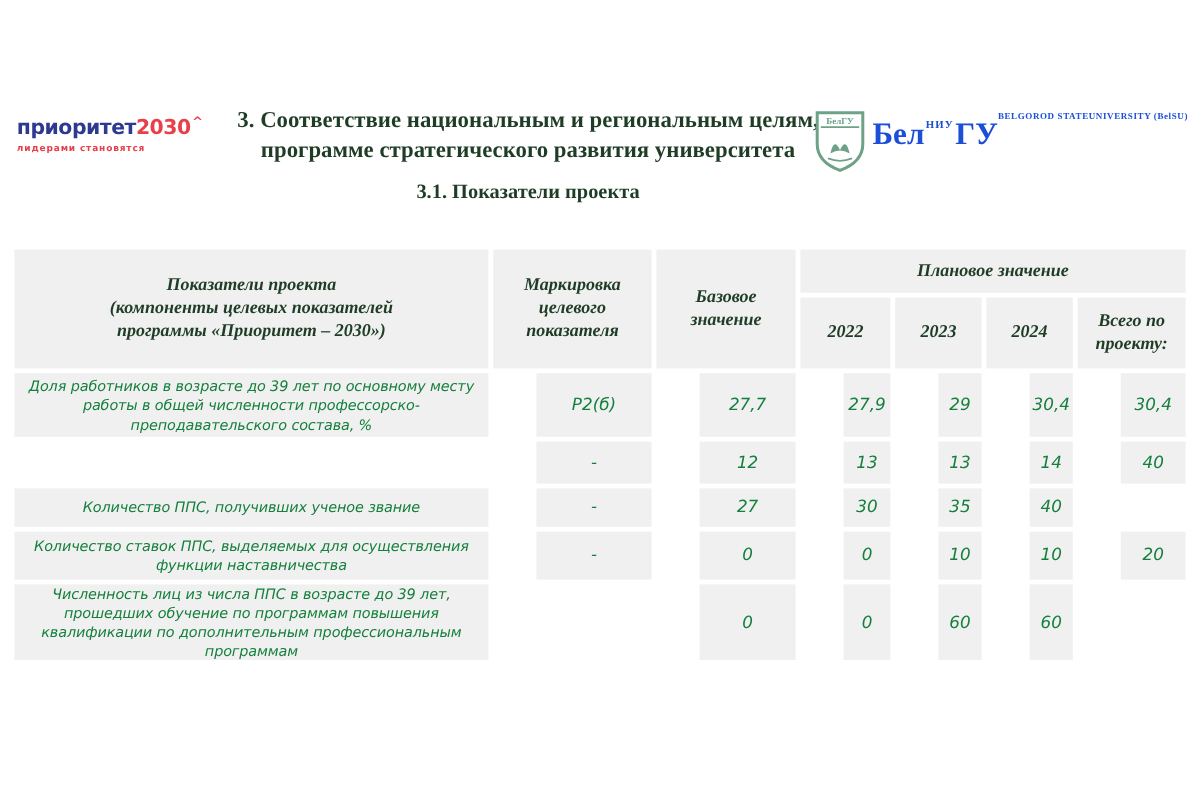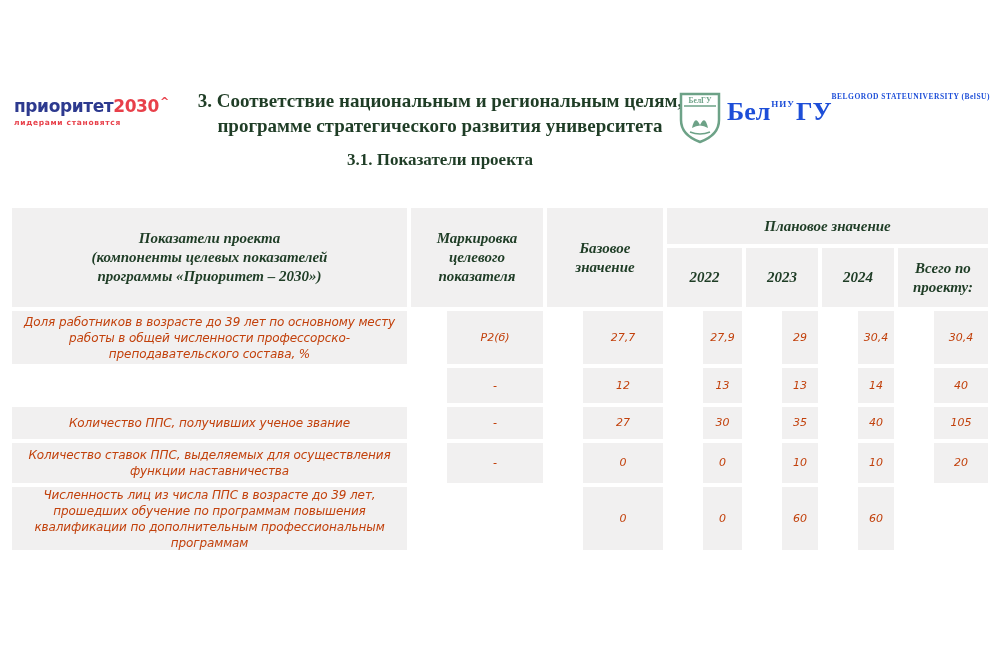--- a/index.html
+++ b/index.html
@@ -46,22 +46,22 @@
   }
   .cell{
     background:#f1f0f0;
     display:flex;align-items:center;justify-content:center;
     text-align:center;padding:2px 5px;box-sizing:border-box;
   }
   .th{
     font-family:"Liberation Serif", serif;font-weight:bold;color:#1f3d26;
     font-size:15px;line-height:19px;white-space:pre-line;
   }
-  .td{font-size:12px;line-height:16px;color:#c2410c;letter-spacing:-0.1px;}
-  .num{font-size:11px;letter-spacing:0;margin-left:36px;}
+  .td{font-size:12px;line-height:16px;color:#15803d;letter-spacing:-0.1px;}
+  .num{font-size:14px;letter-spacing:0;margin-left:36px;}
   .c1{grid-column:1}.c2{grid-column:2}.c3{grid-column:3}.c4{grid-column:4}
   .c5{grid-column:5}.c6{grid-column:6}.c7{grid-column:7}
   .hspan{grid-row:1/3}
   .hr2{grid-row:2}
   .plan{grid-column:4/8;grid-row:1;}
   .r1{grid-row:3}.r2{grid-row:4}.r3{grid-row:5}.r4{grid-row:6}.r5{grid-row:7}
 </style>
 </head>
 <body>
 
@@ -125,21 +125,20 @@
     <div class="cell td num c5 r2">13</div>
     <div class="cell td num c6 r2">14</div>
     <div class="cell td num c7 r2">40</div>
 
     <div class="cell td c1 r3">Количество ППС, получивших ученое звание</div>
     <div class="cell td num c2 r3">-</div>
     <div class="cell td num c3 r3">27</div>
     <div class="cell td num c4 r3">30</div>
     <div class="cell td num c5 r3">35</div>
     <div class="cell td num c6 r3">40</div>
-    <div class="cell td num c7 r3">105</div>
 
     <div class="cell td c1 r4">Количество ставок ППС, выделяемых для осуществления функции наставничества</div>
     <div class="cell td num c2 r4">-</div>
     <div class="cell td num c3 r4">0</div>
     <div class="cell td num c4 r4">0</div>
     <div class="cell td num c5 r4">10</div>
     <div class="cell td num c6 r4">10</div>
     <div class="cell td num c7 r4">20</div>
 
     <div class="cell td c1 r5">Численность лиц из числа ППС в возрасте до 39 лет, прошедших обучение по программам повышения квалификации по дополнительным профессиональным программам</div>

